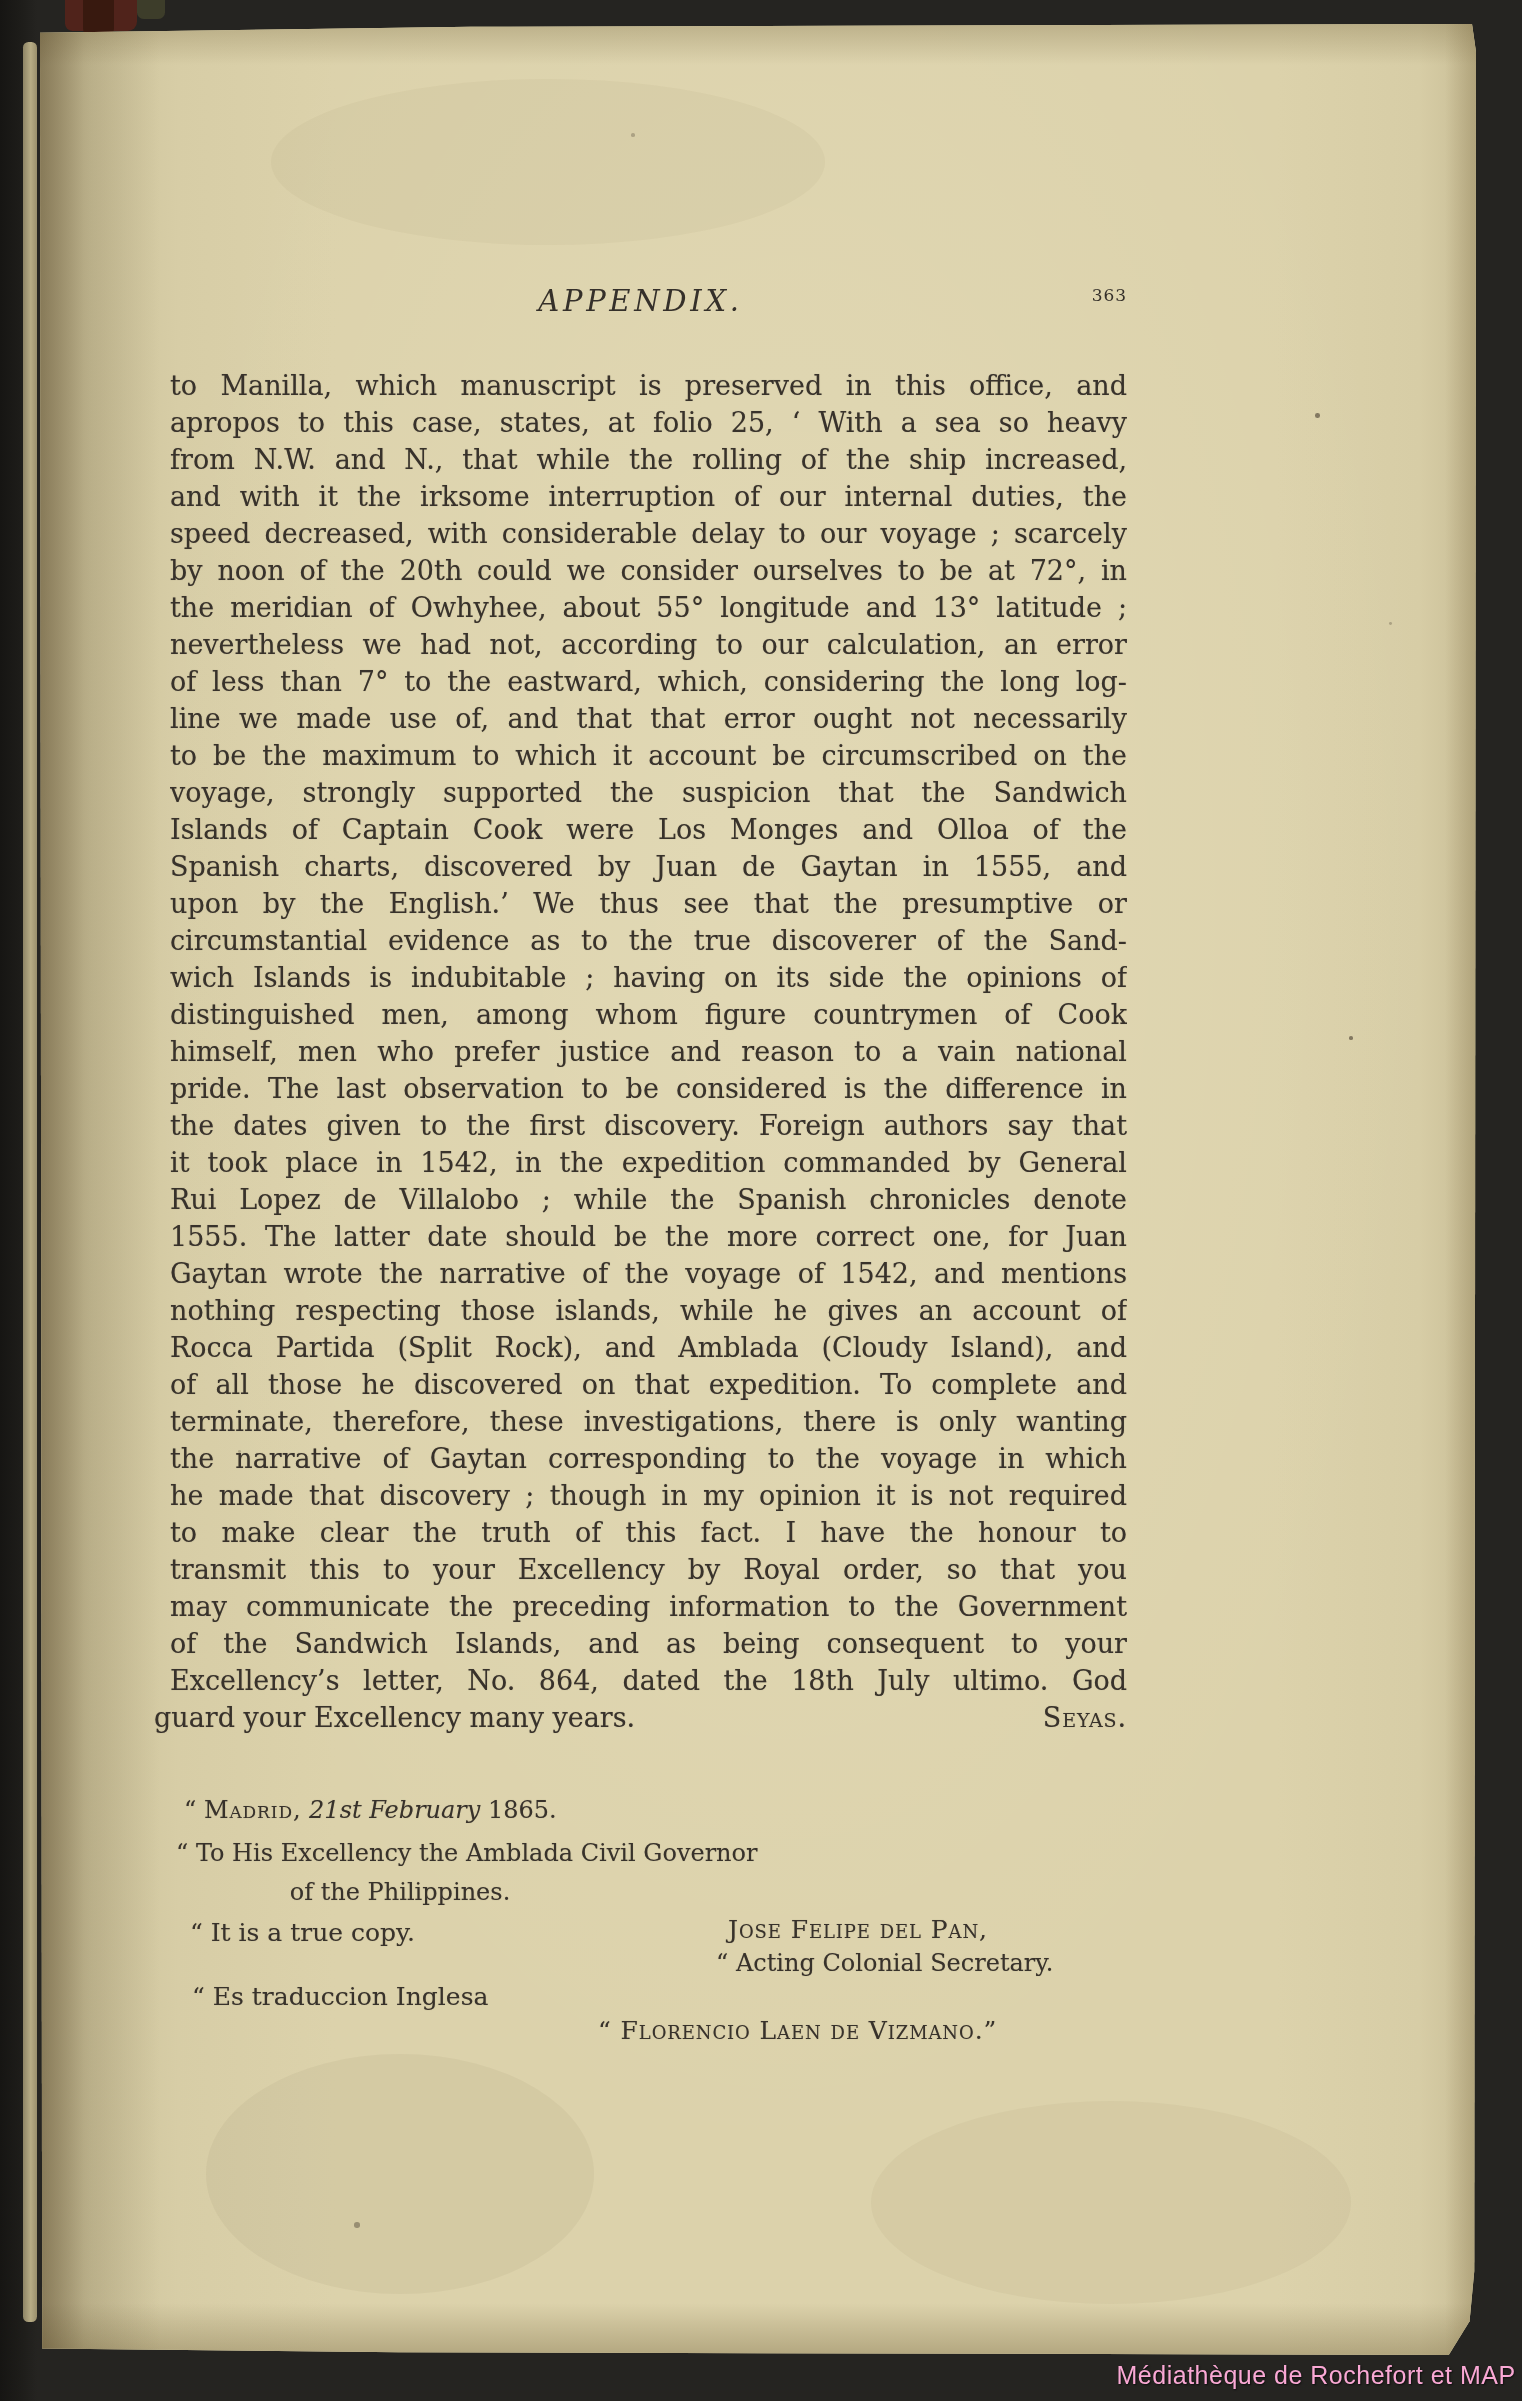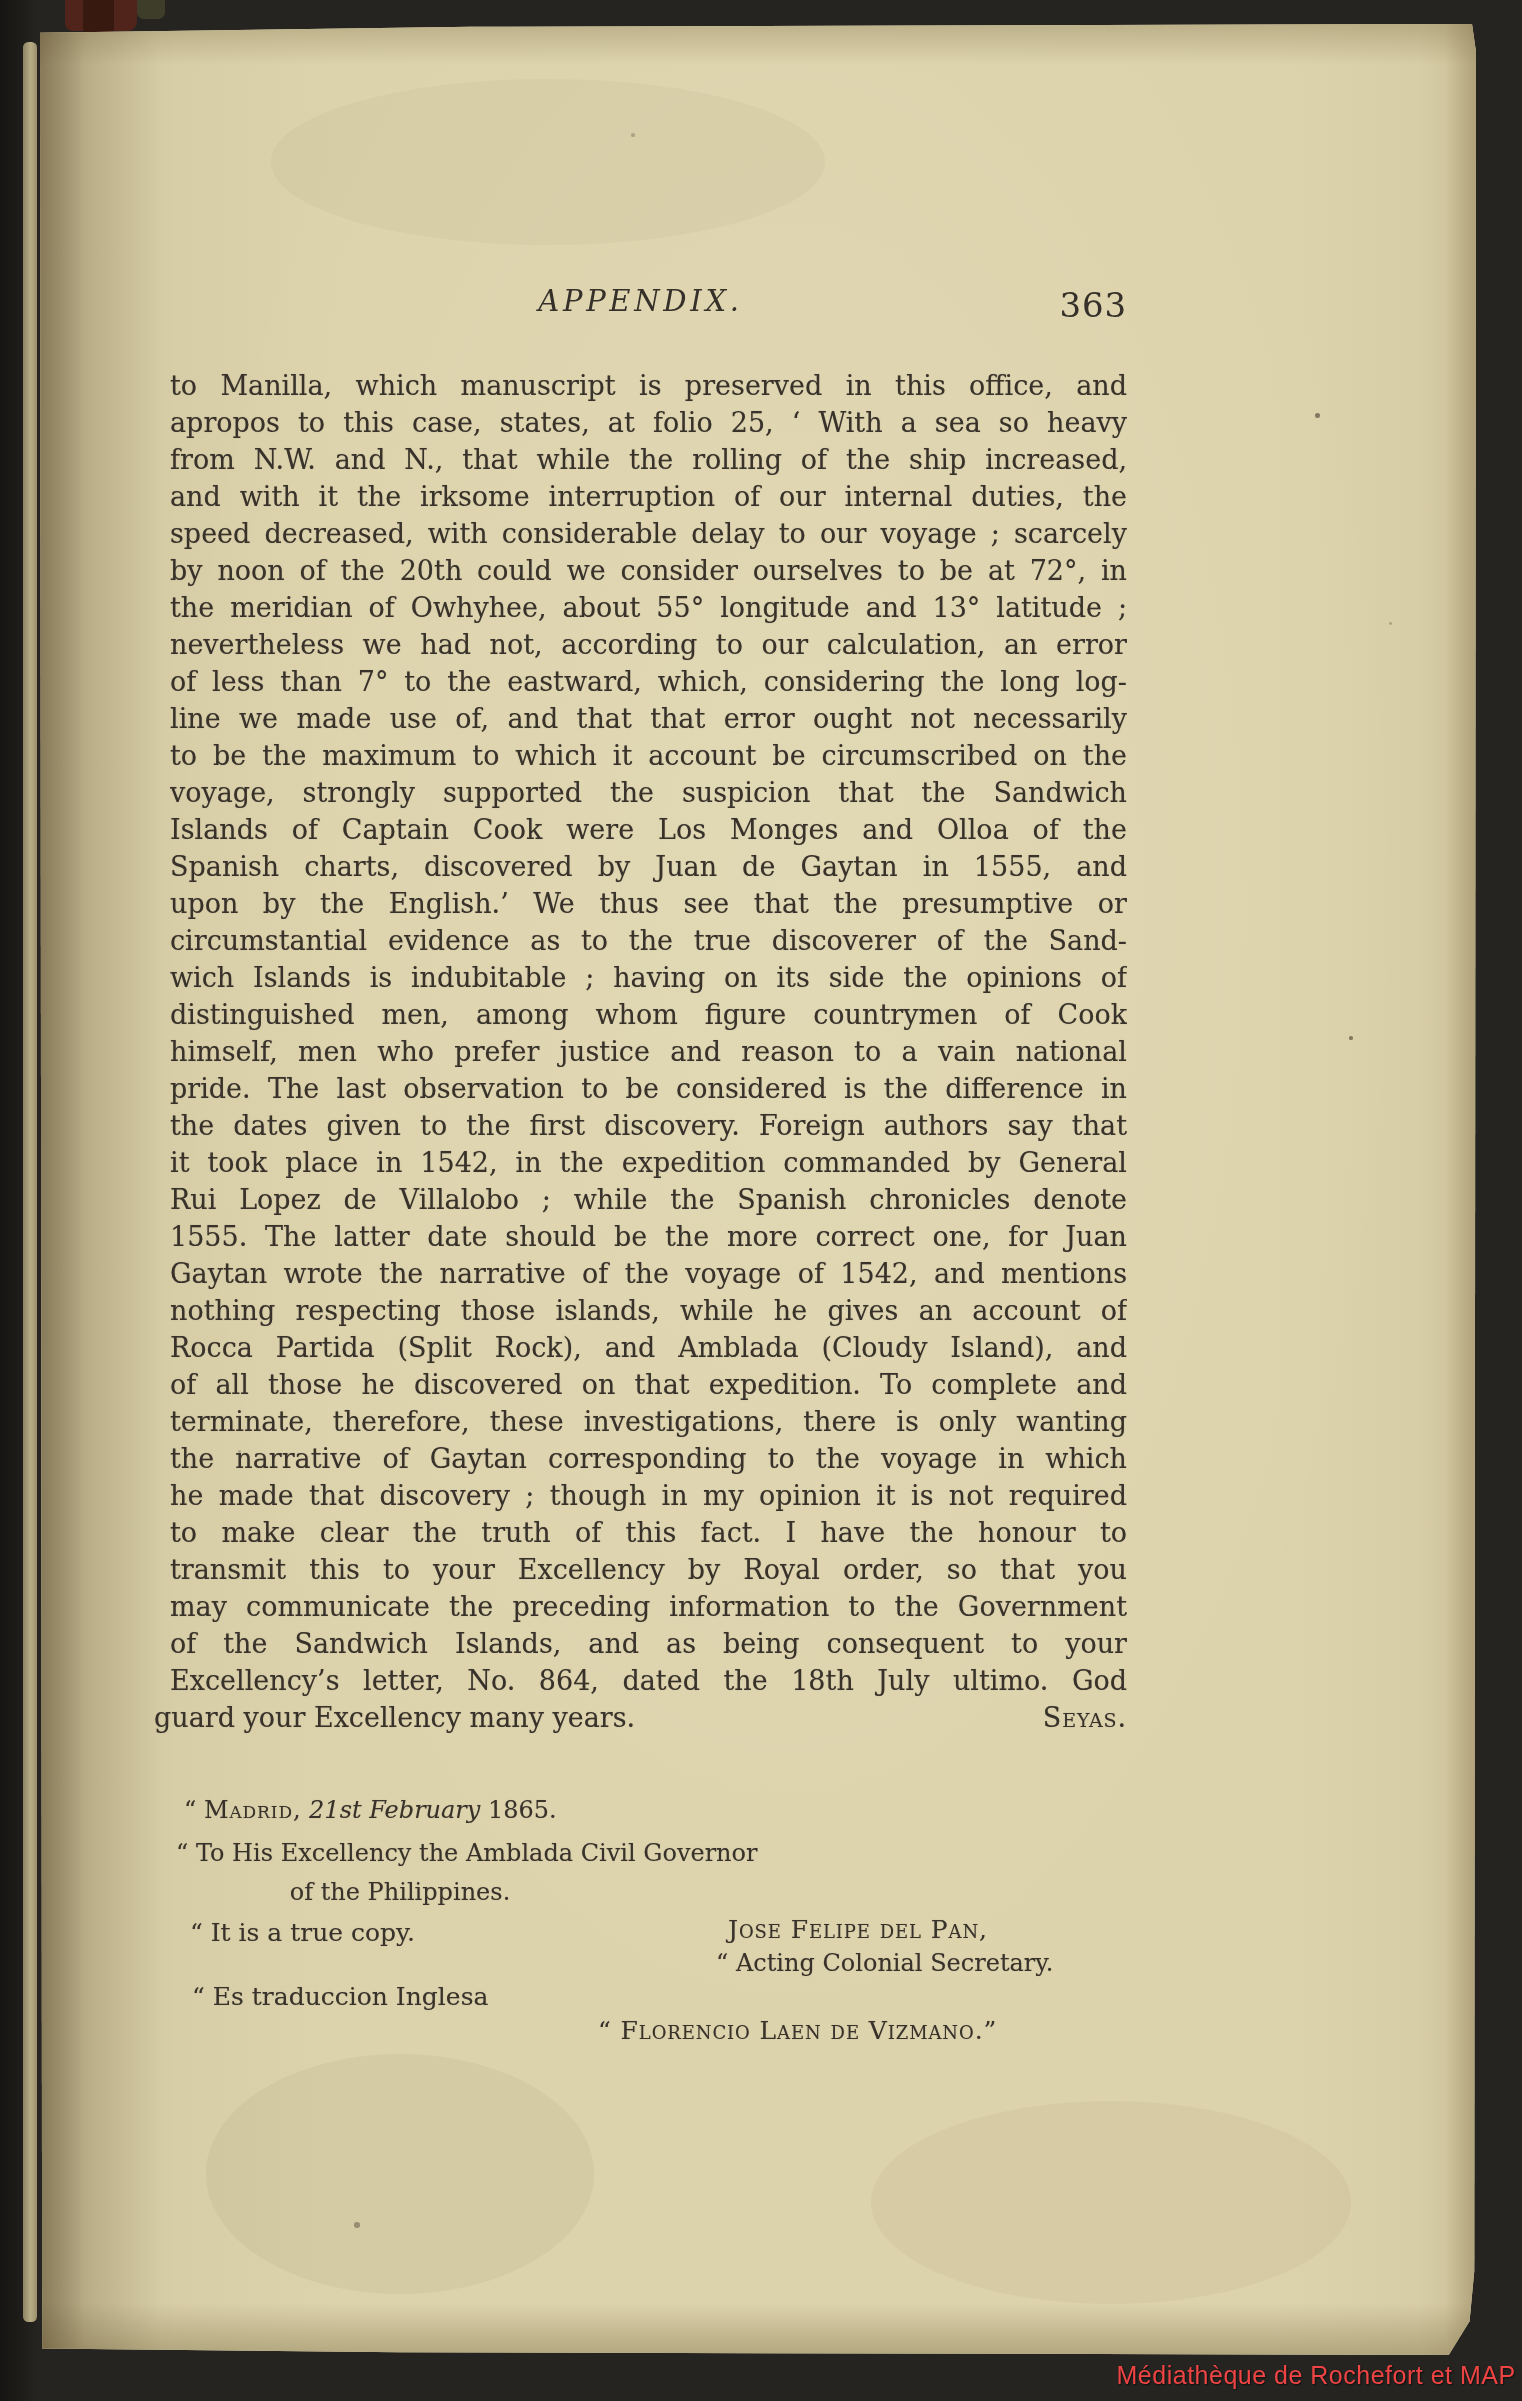--- a/index.html
+++ b/index.html
@@ -56,21 +56,21 @@
   
   .header-row{
     position:absolute;left:114px;top:260px;width:973px;height:41px;
   }
   .running-title{
     display:block;text-align:center;
     font-style:italic;font-size:29px;letter-spacing:3.7px;
     color:#35302a;
   }
   .folio-number{
-    position:absolute;right:0;top:0.9px;font-size:34px;letter-spacing:0.9px;text-align:center;
+    position:absolute;right:0;top:0.9px;font-size:17px;letter-spacing:0.9px;text-align:center;
   }
 
   
   .body-text{
     position:absolute;left:114px;top:343px;width:973px;
     font-size:27px;line-height:37px;
     color:#38322b;
     text-shadow:0 0 0.9px rgba(56,50,43,0.35);
   }
   .bline{
@@ -93,21 +93,21 @@
   .l-jose{left:688px;top:1891px;font-size:25px;}
   .l-acting{left:676px;top:1925px;font-size:24px;}
   .l-es{left:152px;top:1958px;font-size:25px;}
   .l-flor{left:558px;top:1992px;font-size:25px;}
   .it{font-style:italic;}
 
   
   .watermark{
     position:absolute;right:7.4px;top:2361px;
     font-family:"Liberation Sans", sans-serif;
-    font-size:25px;color:#ef4444;letter-spacing:0.5px;
+    font-size:25px;color:#f9a8d4;letter-spacing:0.5px;
     text-shadow:0.9px 0.9px 1.8px rgba(0,0,0,0.65);
   }
 </style>
 </head>
 <body>
 
 <div class="spine-strip"></div>
 <div class="page-edge-under"></div>
 <div class="maroon-patch"></div>
 <div class="maroon-patch-dark"></div>

